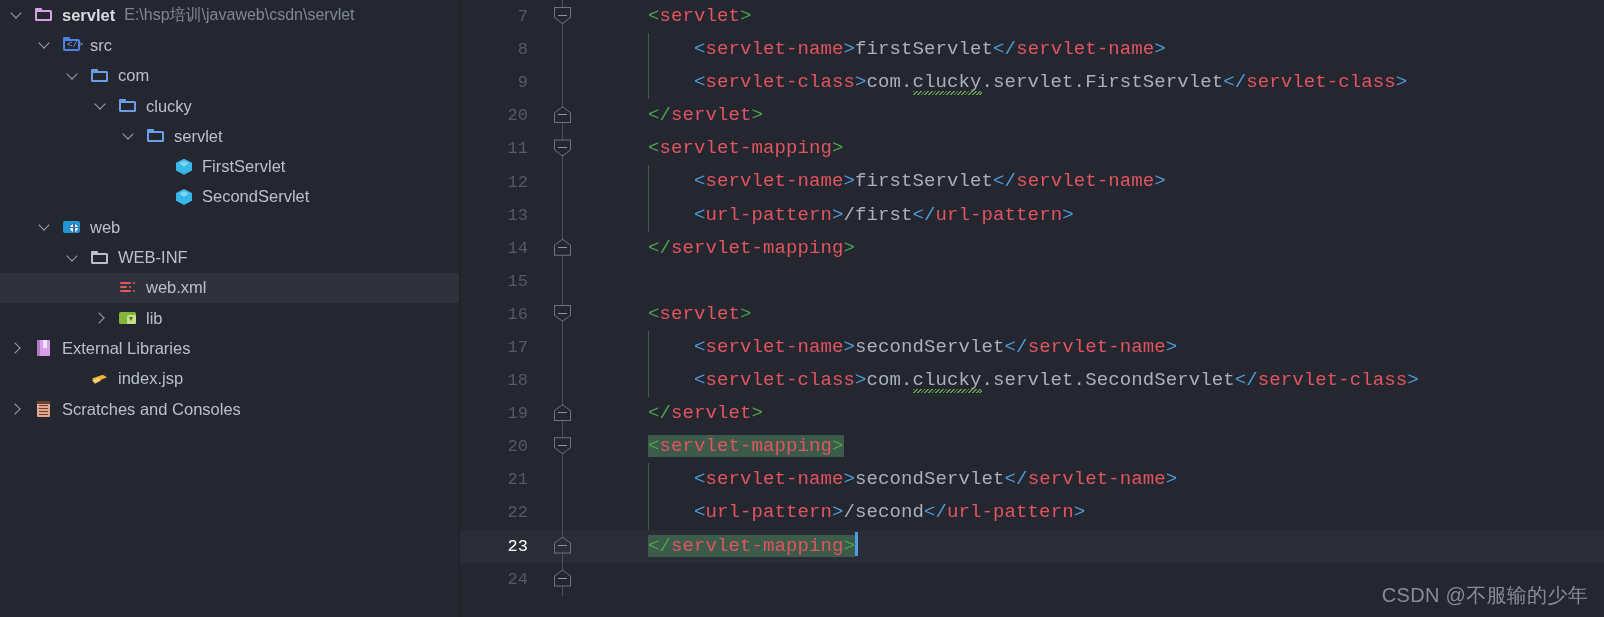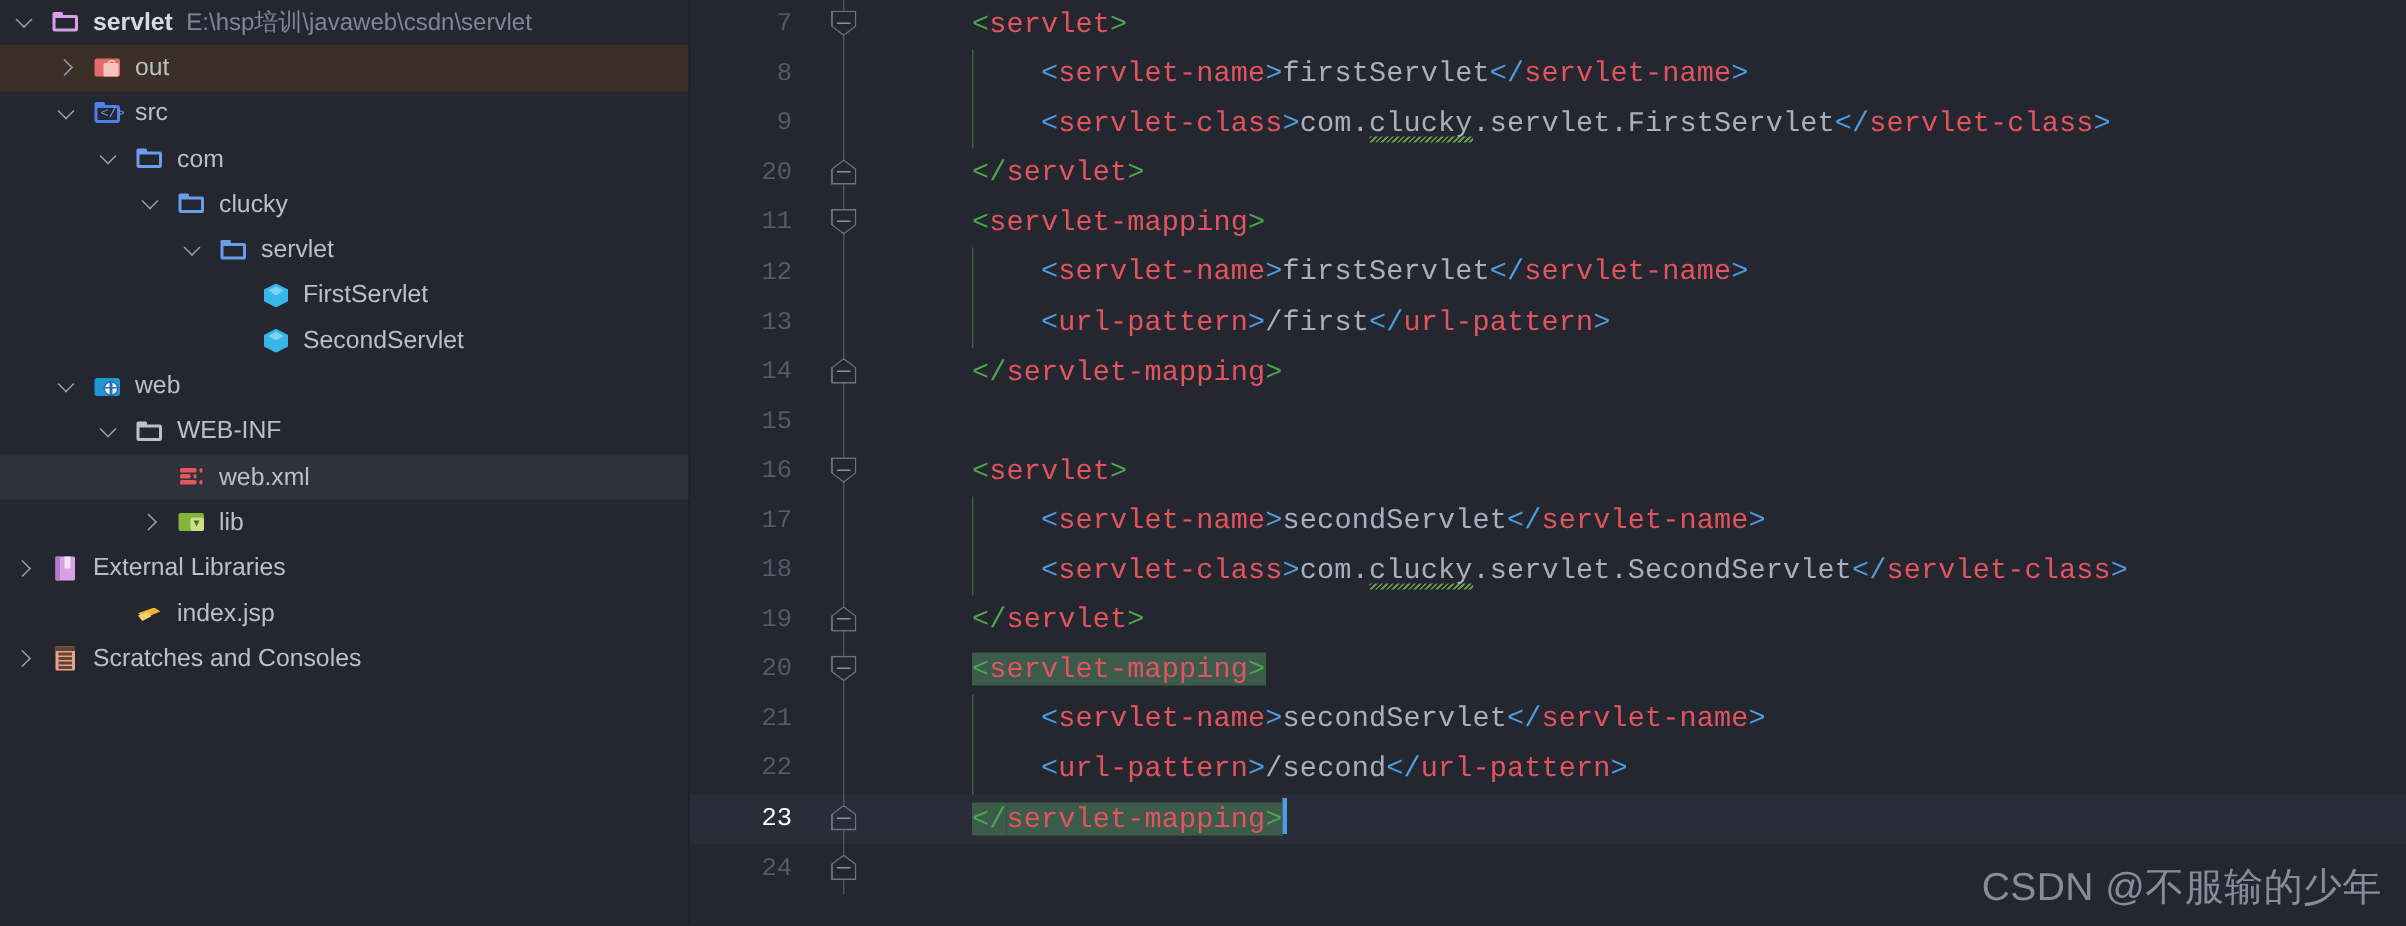--- a/index.html
+++ b/index.html
@@ -243,52 +243,41 @@
     display:inline-block;
     width:2.5px; height:24px;
     background:#4d9de0;
     vertical-align:-5px;
   }
 
   #watermark {
     position: absolute;
     right: 16px; bottom: 8px;
     color: #868c98;
-    font-size: 26px;
+    font-size: 20px;
     font-family: "Liberation Sans", sans-serif;
     letter-spacing: 0.3px;
   }
 </style>
 </head>
 <body>
 
 <div id="app">
 
   <div id="sidebar">
       <div class="tree-row">
         <span style="display: inline-block; flex: 0 0 8px; width: 8px;"></span>
         <span class="twisty open"></span>
         <span style="width: 6px; flex: 0 0 6px;"></span>
         <span class="ticon ic-folder fo-pink">
           <span class="tab"></span>
           <span class="body"></span>
         </span>
         <span class="tlabel bold">servlet</span>
         <span class="tpath">E:\hsp培训\javaweb\csdn\servlet</span>
-      </div>
-      <div class="tree-row sel-out">
-        <span style="display: inline-block; flex: 0 0 36px; width: 36px;"></span>
-        <span class="twisty closed"></span>
-        <span style="width: 6px; flex: 0 0 6px;"></span>
-        <span class="ticon ic-out">
-          <span class="body"></span>
-          <span class="hand"></span>
-          <span class="inner"></span>
-        </span>
-        <span class="tlabel">out</span>
       </div>
       <div class="tree-row">
         <span style="display: inline-block; flex: 0 0 36px; width: 36px;"></span>
         <span class="twisty open"></span>
         <span style="width: 6px; flex: 0 0 6px;"></span>
         <span class="ticon ic-src">
           <span class="tab"></span>
           <span class="body"></span>
           <span class="code">&lt;/&gt;</span>
         </span>

